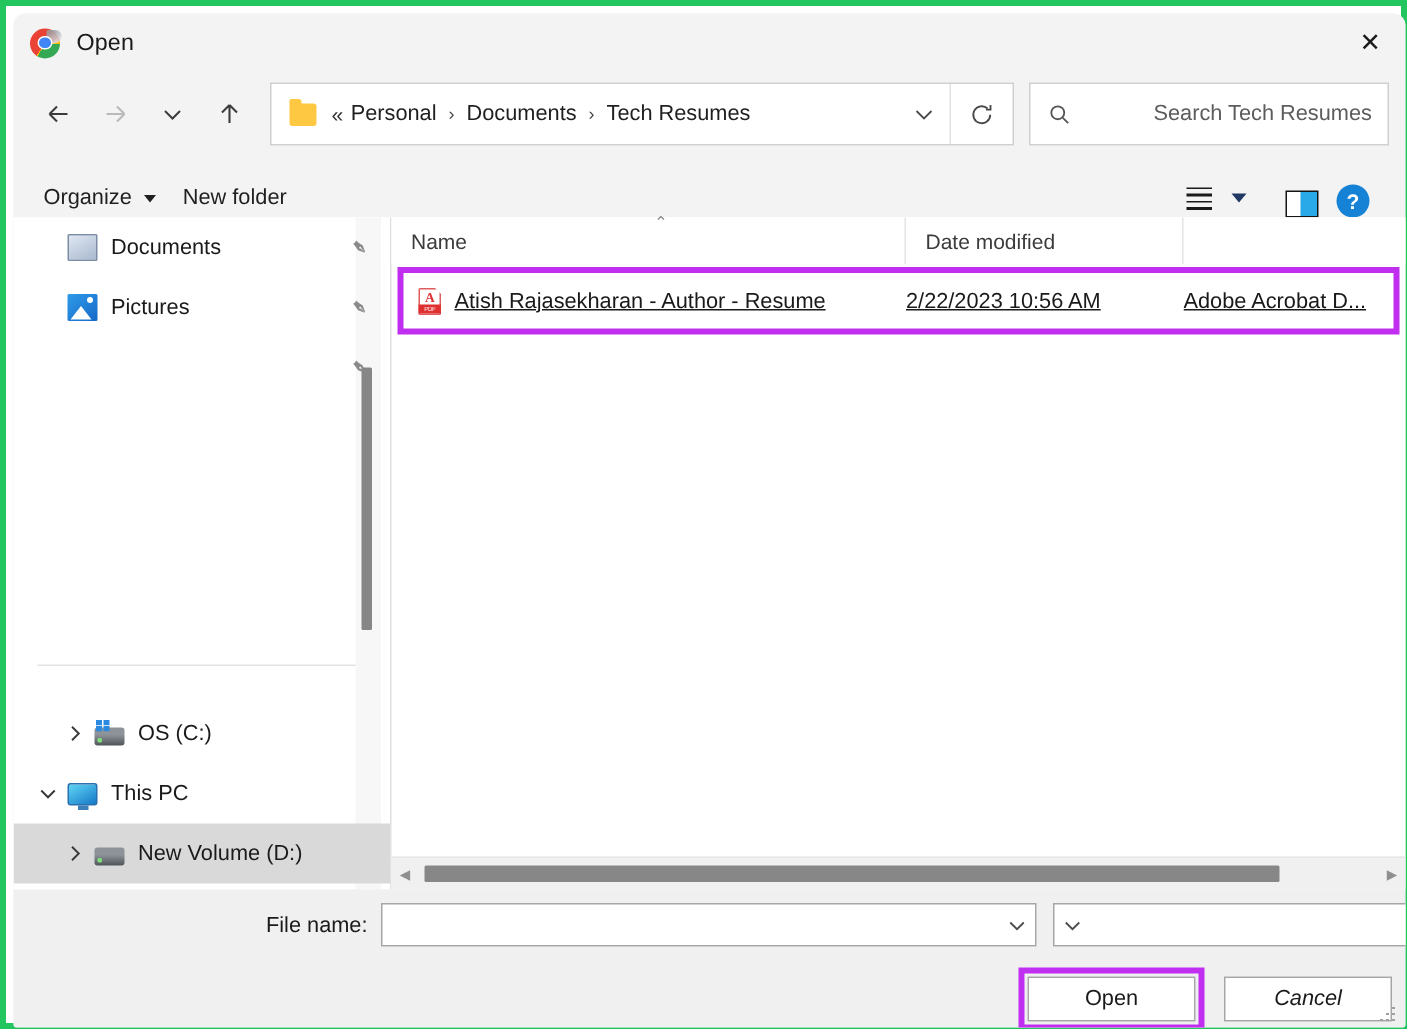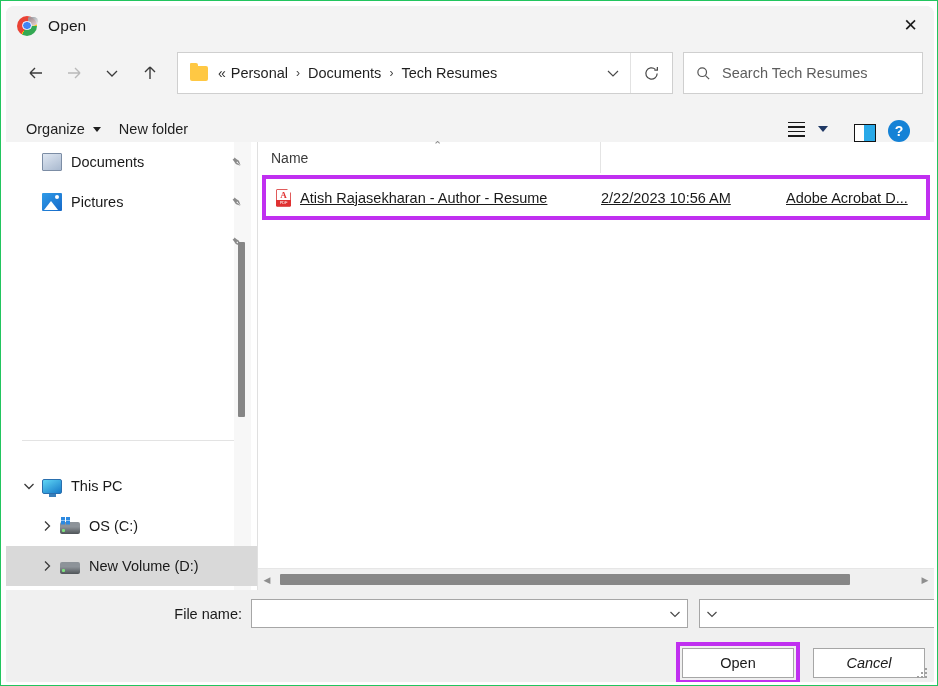--- a/index.html
+++ b/index.html
@@ -9,21 +9,21 @@
     font-family: "Liberation Sans", sans-serif;
     background: #ffffff;
     overflow: hidden;
   }
 
   
   #annotation-frame {
     position: absolute;
     left: 0; top: 0;
     width: 938px; height: 686px;
-    border: 1px solid #22c55e;
+    border: 4px solid #22c55e;
     background: #ffffff;
   }
 
   
   #dialog-window {
     position: absolute;
     left: 5px; top: 5px;
     width: 928px; height: 676px;
     background: #f0f0f0;
     display: flex;
@@ -169,20 +169,21 @@
   }
   .searchbox {
     width: 240px;
     height: 42px;
     margin-left: 10px;
     background: #ffffff;
     border: 1px solid #cfcfcf;
     display: flex;
     align-items: center;
     flex: 0 0 auto;
+    gap: 44px;
   }
   .search-ico { margin-left: 12px; color:#555; display:flex; flex:0 0 auto;}
   .search-ph {
     margin-left: 11px;
     font-size: 14.5px;
     color: #5d5d5d;
   }
 
   
   .toolbar {
@@ -720,57 +721,60 @@
           <span class="sb-label"></span>
           <span class="sb-pin">✒</span>
         </div>
 
         <div class="sb-scrollbar"></div>
 
         <div style="height:165px"></div>
         <div class="sb-divider"></div>
         <div style="height:12px"></div>
 
+        <div class="sb-row" style="padding-left:18px">
+          <span class="sb-chev">
+            <svg width="14" height="14" viewBox="0 0 14 14" fill="none" stroke="currentColor" stroke-width="1.3">
+              <path d="M5 2.5L9.5 7 5 11.5"></path>
+            </svg>
+          </span>
+          <span class="sb-ico ico-drive ico-drive-os"></span>
+          <span class="sb-label">OS (C:)</span>
+        </div>
+
         <div class="sb-row">
           <span class="sb-chev">
             <svg width="14" height="14" viewBox="0 0 14 14" fill="none" stroke="currentColor" stroke-width="1.3">
               <path d="M2.5 5l4.5 4.5L11.5 5"></path>
             </svg>
           </span>
           <span class="sb-ico ico-pc"></span>
           <span class="sb-label">This PC</span>
         </div>
 
-        <div class="sb-row" style="padding-left:18px">
-          <span class="sb-chev">
-            <svg width="14" height="14" viewBox="0 0 14 14" fill="none" stroke="currentColor" stroke-width="1.3">
-              <path d="M5 2.5L9.5 7 5 11.5"></path>
-            </svg>
-          </span>
-          <span class="sb-ico ico-drive ico-drive-os"></span>
-          <span class="sb-label">OS (C:)</span>
-        </div>
-
         <div class="sb-row selected" style="padding-left:18px">
           <span class="sb-chev">
             <svg width="14" height="14" viewBox="0 0 14 14" fill="none" stroke="currentColor" stroke-width="1.3">
               <path d="M5 2.5L9.5 7 5 11.5"></path>
             </svg>
           </span>
           <span class="sb-ico ico-drive"></span>
           <span class="sb-label">New Volume (D:)</span>
         </div>
       </div>
 
       <div class="filelist">
 
         <div class="col-headers">
           <div class="col-h col-name">
             <span class="sort-caret">⌃</span>
             <span>Name</span>
+          </div>
+          <div class="col-h col-date">
+            <span>Date modified</span>
           </div>
           <div class="col-h col-type">
             <span>Type</span>
           </div>
         </div>
 
         <div class="rows-area">
           <div class="row-highlight"></div>
           <div class="file-row">
             <span class="fr-name">

